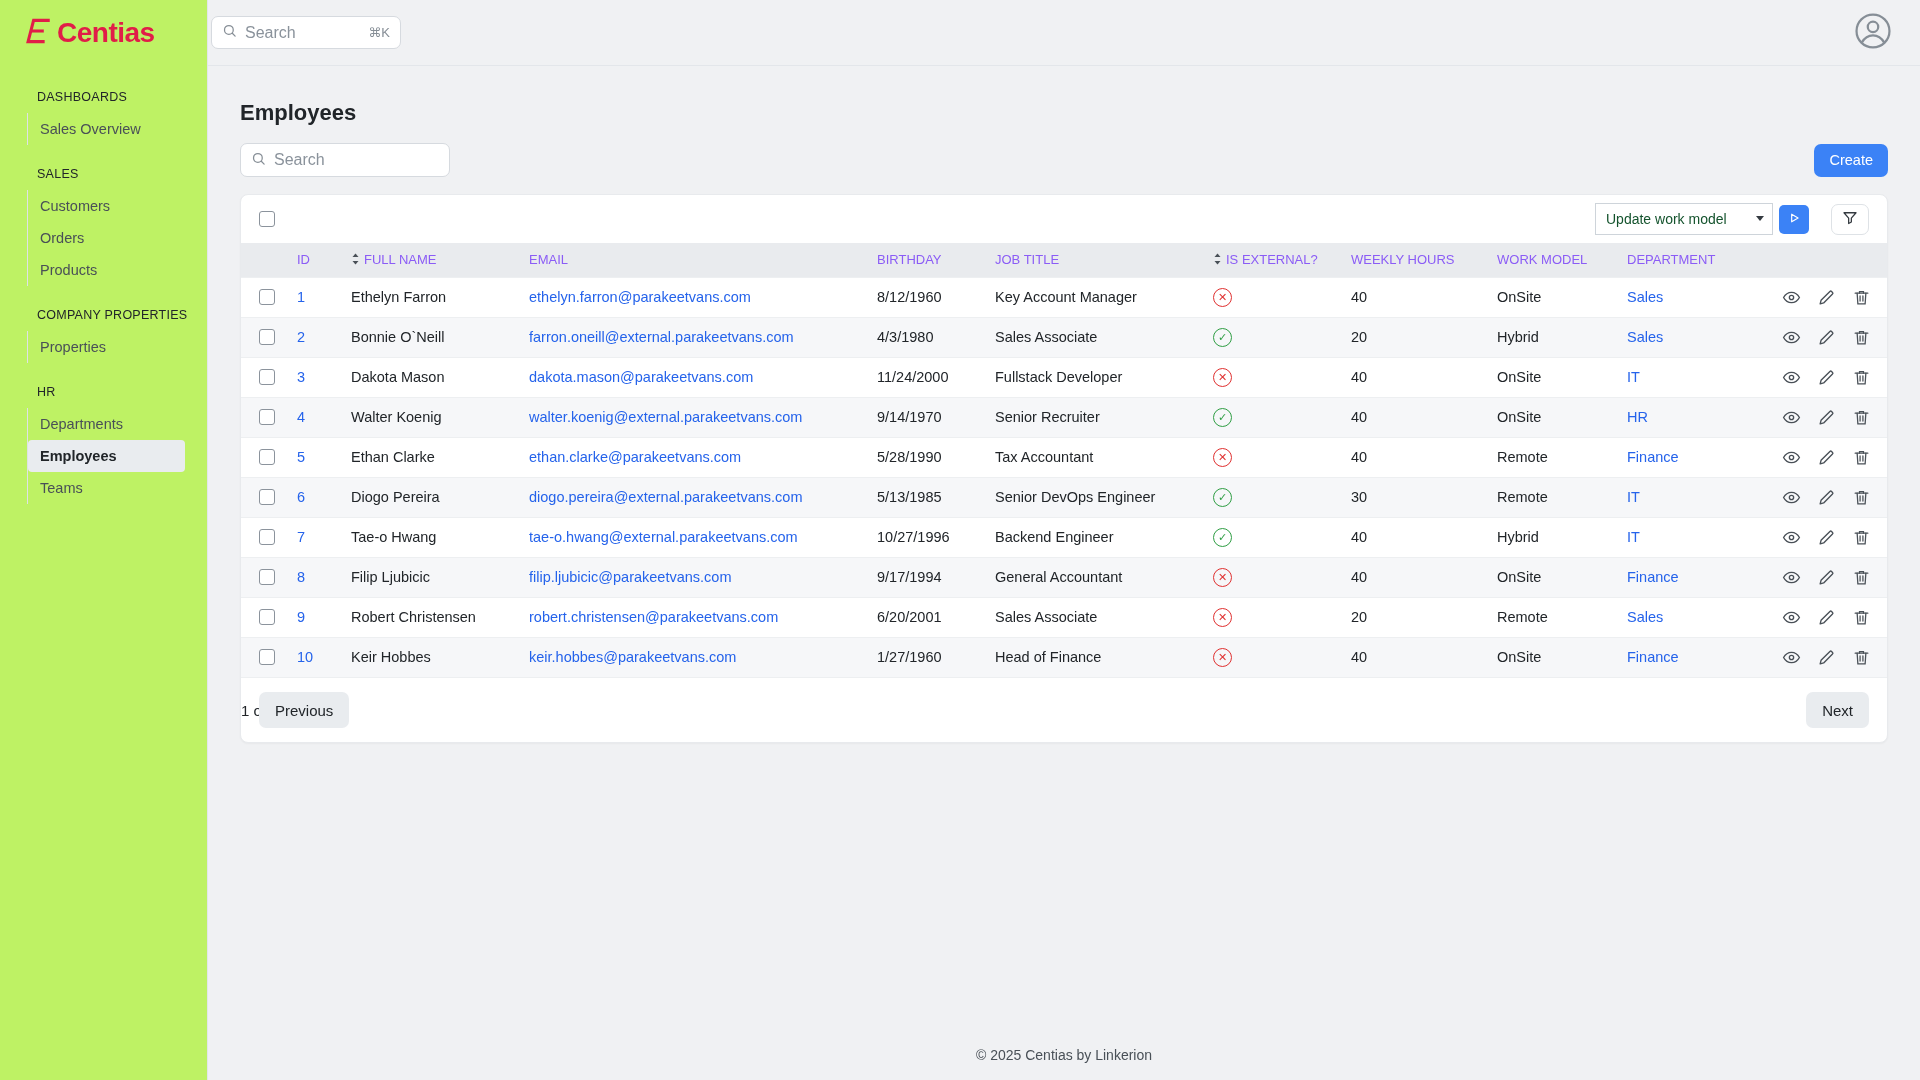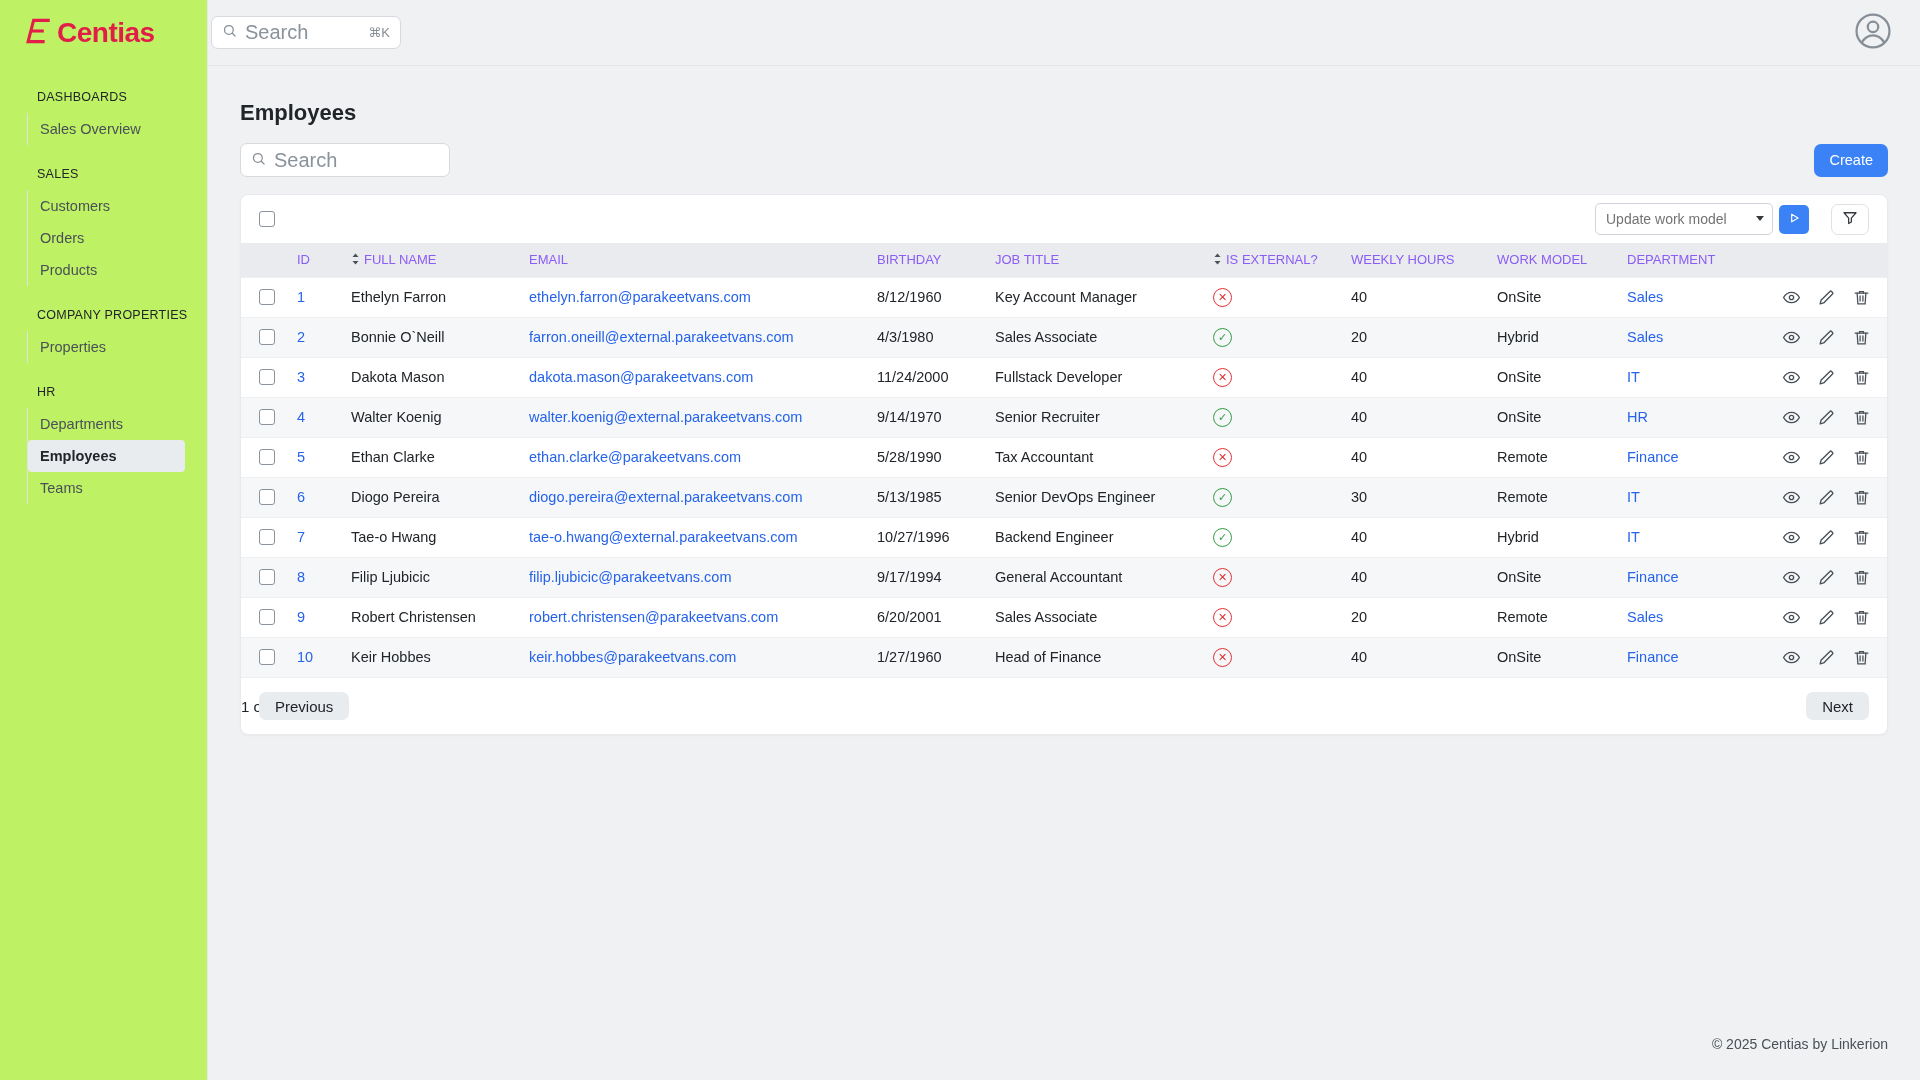--- a/index.html
+++ b/index.html
@@ -35,21 +35,21 @@
     border-bottom: 1px solid #e3e6ea;
   }
   .searchbox {
     display: flex; align-items: center; gap: 8px;
     background: #ffffff; border: 1px solid #d6dadf; border-radius: 7px;
     height: 33px; width: 190px; padding: 0 10px;
     color: #868e96;
   }
   .searchbox input {
     border: none; outline: none; background: transparent;
-    font-size: 20px; flex: 1; min-width: 0; color: #1d4ed8;
+    font-size: 16px; flex: 1; min-width: 0; color: #1d4ed8;
     font-family: inherit;
   }
   .searchbox input::placeholder { color: #8a929b; }
   .shortcut { font-size: 13px; color: #868e96; white-space: nowrap; }
   .avatar-btn { margin-left: auto; background: none; border: none; cursor: pointer; display: flex; }
   
   .content { flex: 1; padding: 34px 32px 0; display: flex; flex-direction: column; }
   .page-title { font-size: 22px; font-weight: 700; margin-bottom: 17px; }
   .controls-row { display: flex; align-items: center; justify-content: space-between; margin-bottom: 17px; }
   .content-search { width: 210px; height: 34px; }
@@ -62,22 +62,22 @@
   .card {
     background: #fff; border: 1px solid #e8eaed; border-radius: 8px;
     box-shadow: 0 1px 2px rgba(0,0,0,.04);
   }
   .card-toolbar { height: 48px; display: flex; align-items: center; padding: 0 18px; }
   .toolbar-right { margin-left: auto; display: flex; align-items: center; }
   .select-wrap { position: relative; }
   .select-wrap select {
     appearance: none; -webkit-appearance: none;
     height: 32px; width: 178px;
-    border: 1px solid #ced4da; border-radius: 5px; background: #fff;
-    padding: 0 26px 0 10px; font-size: 14px; color: #737373; cursor: pointer;
+    border: 1px solid #ced4da; border-radius: 0; background: #fff;
+    padding: 0 26px 0 10px; font-size: 14px; color: #14532d; cursor: pointer;
     font-family: inherit;
   }
   .select-wrap::after {
     content: ""; position: absolute; right: 9px; top: 13px;
     border-left: 4.5px solid transparent; border-right: 4.5px solid transparent;
     border-top: 5.5px solid #343a40; pointer-events: none;
   }
   .run-btn {
     width: 30px; height: 29px; margin-left: 6px;
     background: #3b82f6; border: none; border-radius: 5px;
@@ -119,26 +119,26 @@
   .status-icon.no::after { content: "✕"; }
   .status-icon.yes { border-color: #2f9e44; color: #2f9e44; }
   .status-icon.yes::after { content: "✓"; }
   .actions { display: flex; align-items: center; justify-content: flex-end; gap: 16px; padding-right: 8px; }
   .icon-btn { background: none; border: none; padding: 0; cursor: pointer; color: #495057; display: flex; }
   .card-pagination {
     display: flex; align-items: center; justify-content: space-between;
     padding: 14px 18px; border-top: 1px solid #edeff1; position: relative;
   }
   .page-btn {
-    height: 28px; padding: 0 16px; border: none; border-radius: 7px;
+    height: 36px; padding: 0 16px; border: none; border-radius: 7px;
     background: #e9ecef; color: #212529; font-size: 15px; cursor: pointer;
     font-family: inherit; position: relative; z-index: 1;
   }
   .page-status { position: absolute; left: 0; right: 0; text-align: left; font-size: 15px; color: #212529; }
-  .footer { margin-top: auto; padding: 24px 0 28px; text-align: right; font-size: 14px; color: #495057; }
+  .footer { margin-top: auto; padding: 24px 0 17px; text-align: center; font-size: 14px; color: #495057; }
 </style>
 </head>
 <body>
 
 <aside class="sidebar">
   <div class="logo">
     <span>
       <svg width="34" height="30" viewBox="0 0 40 34">
         <g fill="none" stroke="#e11d48" stroke-width="3.6">
           <path d="M35 4.5H16L9.5 29.5h19.5"></path>

